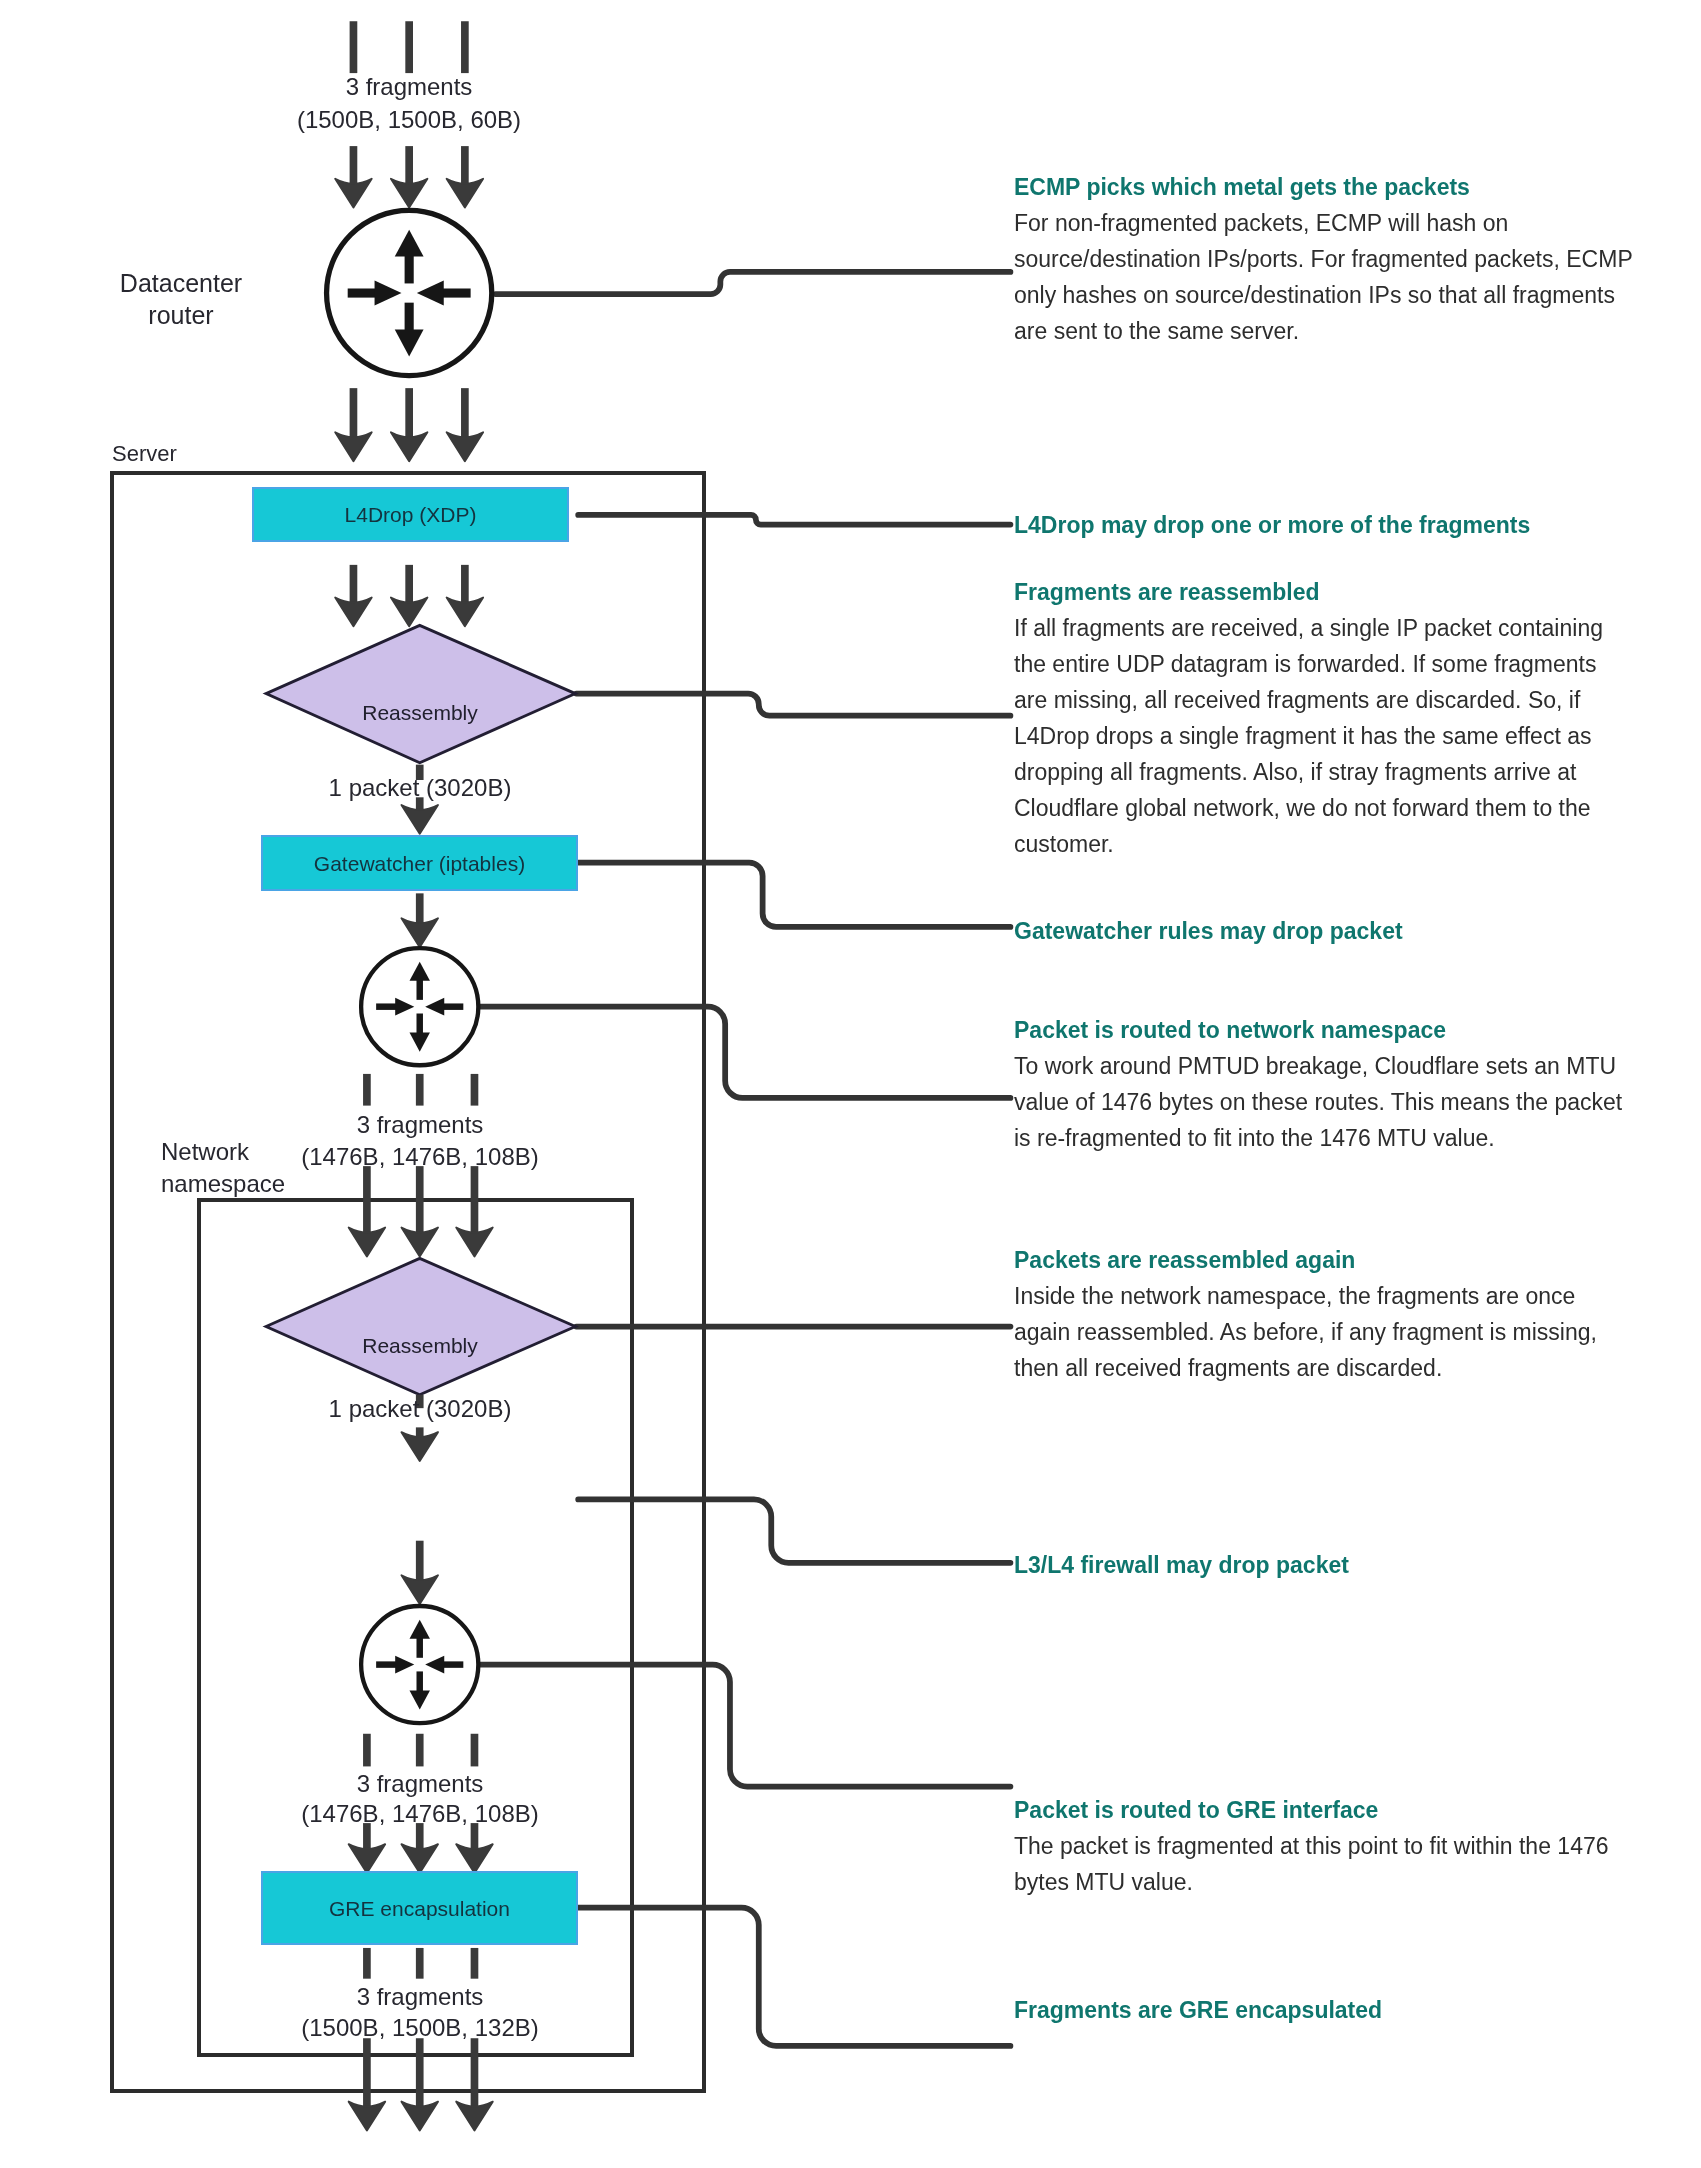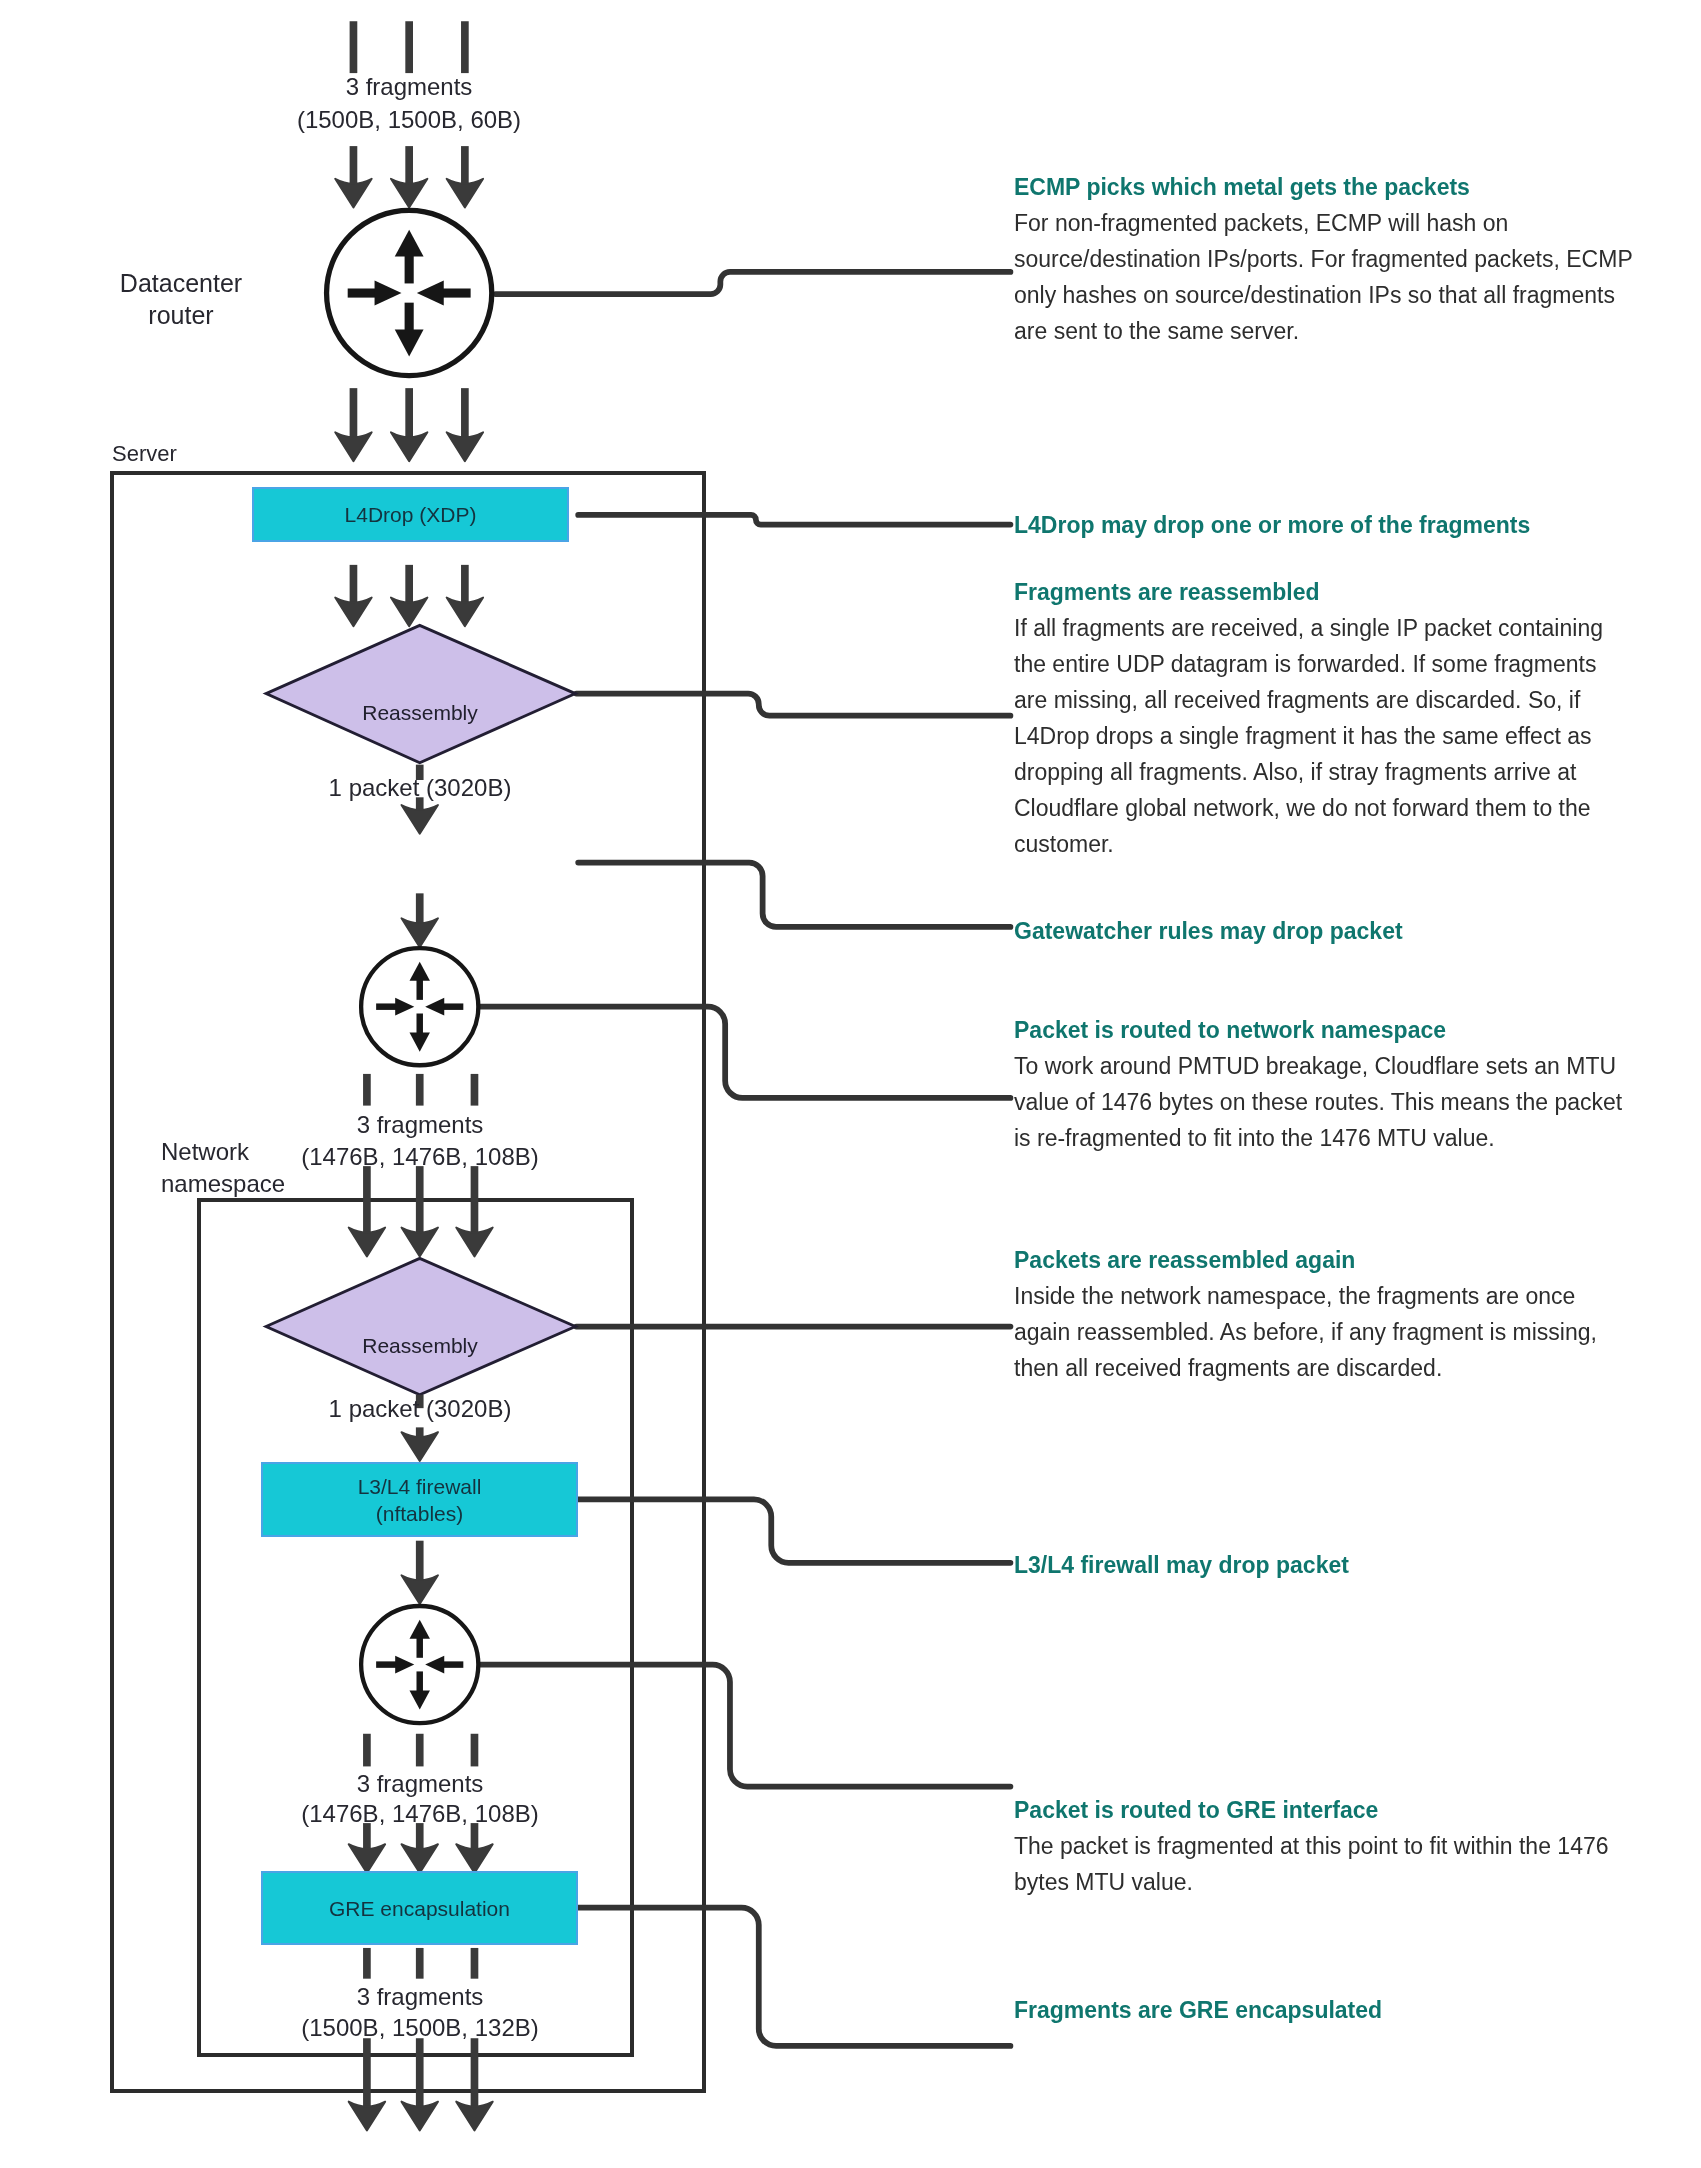--- a/index.html
+++ b/index.html
@@ -183,22 +183,22 @@
         <line x1="-45.395348837209305" y1="0" x2="-24.116279069767444" y2="0" class="router-stem" stroke-width="6.738372093023256"></line>
         <polygon points="-5.674418604651163,0 -25.534883720930235,-9.22093023255814 -25.534883720930235,9.22093023255814" class="router-arrow"></polygon>
         <line x1="45.395348837209305" y1="0" x2="24.116279069767444" y2="0" class="router-stem" stroke-width="6.738372093023256"></line>
         <polygon points="5.674418604651163,0 25.534883720930235,-9.22093023255814 25.534883720930235,9.22093023255814" class="router-arrow"></polygon>
       </g>
     </svg>
 
   <div class="cyan-box" style="left:252px;top:487px;width:317px;height:55px;">
       <span>L4Drop (XDP)</span>
     </div>
-  <div class="cyan-box" style="left:261px;top:1462px;width:317px;height:75px;">
-      <span style="display:inline-block;width:192px;">L3/L4 firewall (nftables)</span>
+  <div class="cyan-box" style="left:261px;top:835px;width:317px;height:56px;">
+      <span>Gatewatcher (iptables)</span>
     </div>
   <div class="cyan-box" style="left:261px;top:1871px;width:317px;height:74px;">
       <span>GRE encapsulation</span>
     </div>
 
   <div class="lbl center" style="left:265px;top:71px;width:288px;">3 fragments</div>
   <div class="lbl center" style="left:265px;top:104px;width:288px;">(1500B, 1500B, 60B)</div>
   <div class="lbl center" style="left:85px;top:267px;width:192px;font-size:25px;">Datacenter router</div>
   <div class="lbl" style="left:112px;top:438px;font-size:22px;">Server</div>
 

